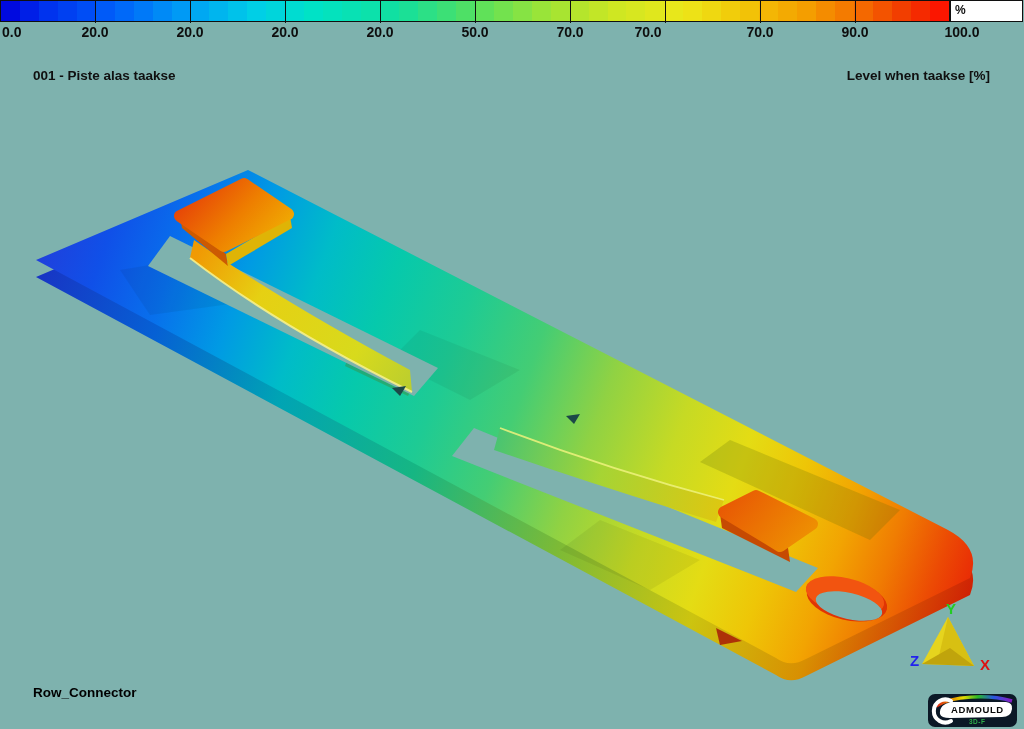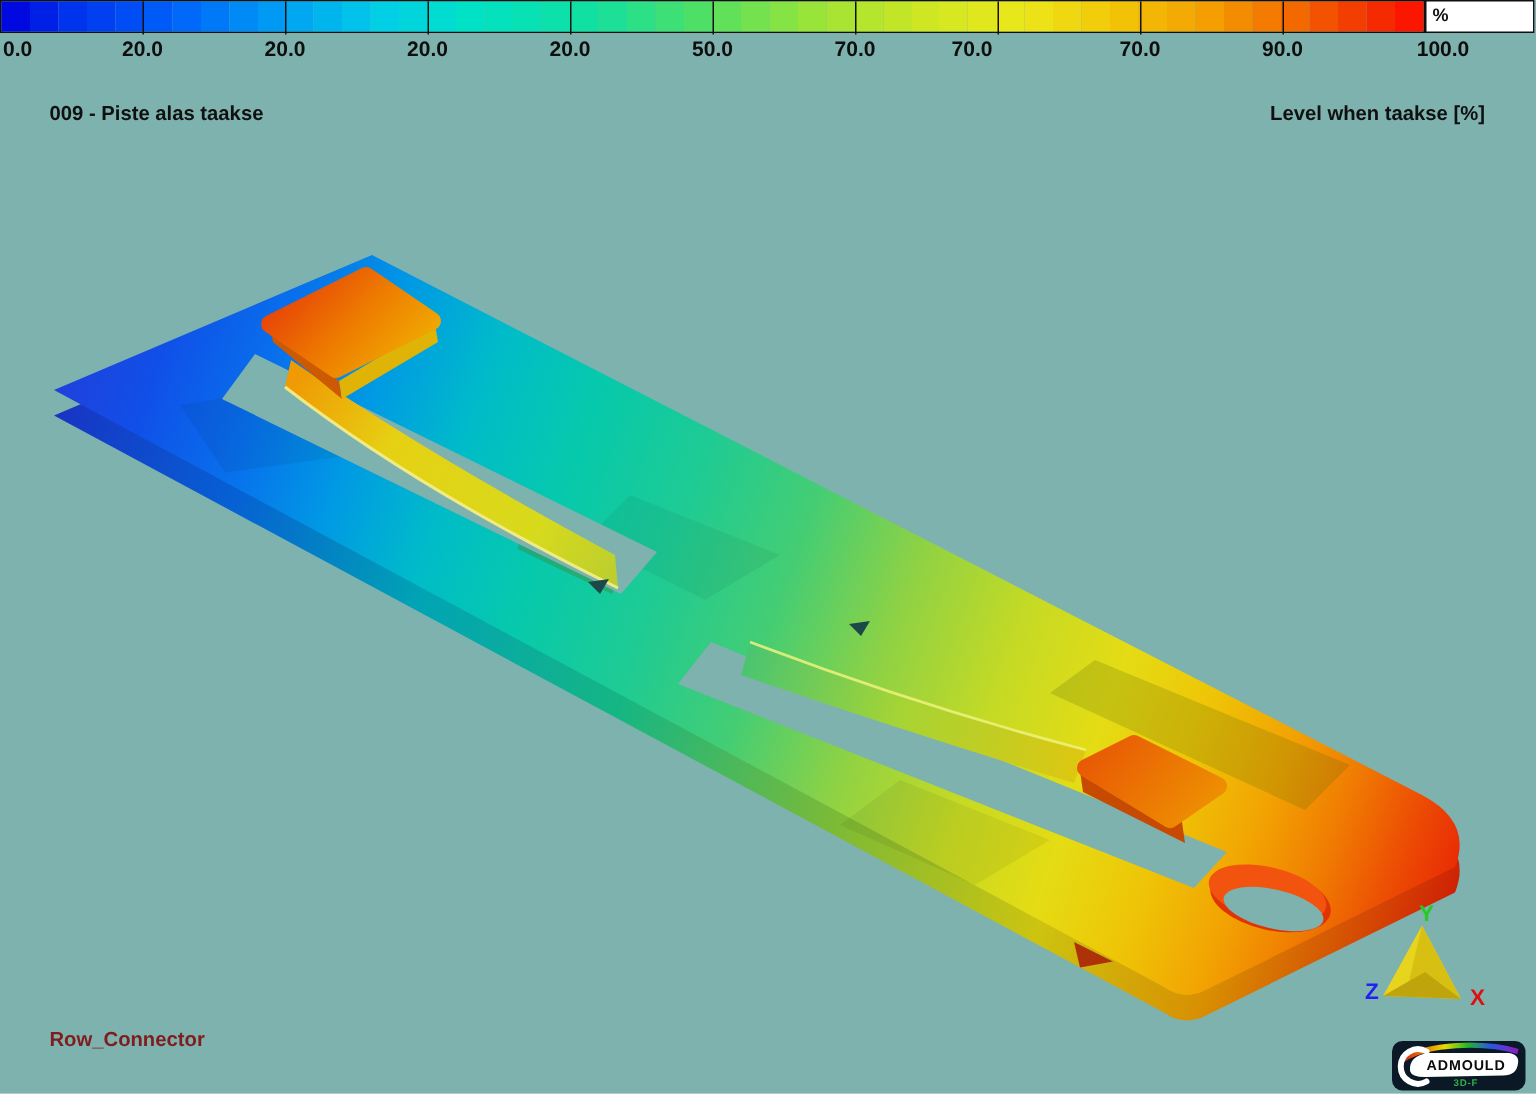--- a/index.html
+++ b/index.html
@@ -32,21 +32,21 @@
   .title{
     position:absolute;left:33px;top:68px;
     font-size:13.5px;font-weight:bold;color:#101010;
   }
   .legend-title{
     position:absolute;right:34px;top:68px;
     font-size:13.5px;font-weight:bold;color:#101010;
   }
   .part-name{
     position:absolute;left:33px;top:685px;
-    font-size:13.5px;font-weight:bold;color:#7f1d1d;text-align:center;
+    font-size:13.5px;font-weight:bold;color:#000000;text-align:center;
   }
   .viewport-svg{position:absolute;left:0;top:0;width:1024px;height:729px;}
 </style>
 </head>
 <body>
 
 <div class="screen">
 
   <div class="colorbar" id="colorbar">
       <div class="seg" style="background: rgb(0, 10, 224);"></div>
@@ -119,21 +119,21 @@
       <span class="tick-label" style="left: 285px;">20.0</span>
       <span class="tick-label" style="left: 380px;">20.0</span>
       <span class="tick-label" style="left: 475px;">50.0</span>
       <span class="tick-label" style="left: 570px;">70.0</span>
       <span class="tick-label" style="left: 648px;">70.0</span>
       <span class="tick-label" style="left: 760px;">70.0</span>
       <span class="tick-label" style="left: 855px;">90.0</span>
       <span class="tick-label" style="left: 962px;">100.0</span>
     </div>
 
-  <div class="title">009 - Piste alas taakse</div>
+  <div class="title">001 - Piste alas taakse</div>
   <div class="legend-title">Level when taakse [%]</div>
 
   <svg class="viewport-svg" viewBox="0 0 1024 729">
     <defs>
       <linearGradient id="gTop" gradientUnits="userSpaceOnUse" x1="36" y1="260" x2="980" y2="600">
         <stop offset="0" stop-color="#2040dc"></stop>
         <stop offset="0.06" stop-color="#1050e8"></stop>
         <stop offset="0.13" stop-color="#0870ec"></stop>
         <stop offset="0.20" stop-color="#009ae4"></stop>
         <stop offset="0.27" stop-color="#00bcc8"></stop>

